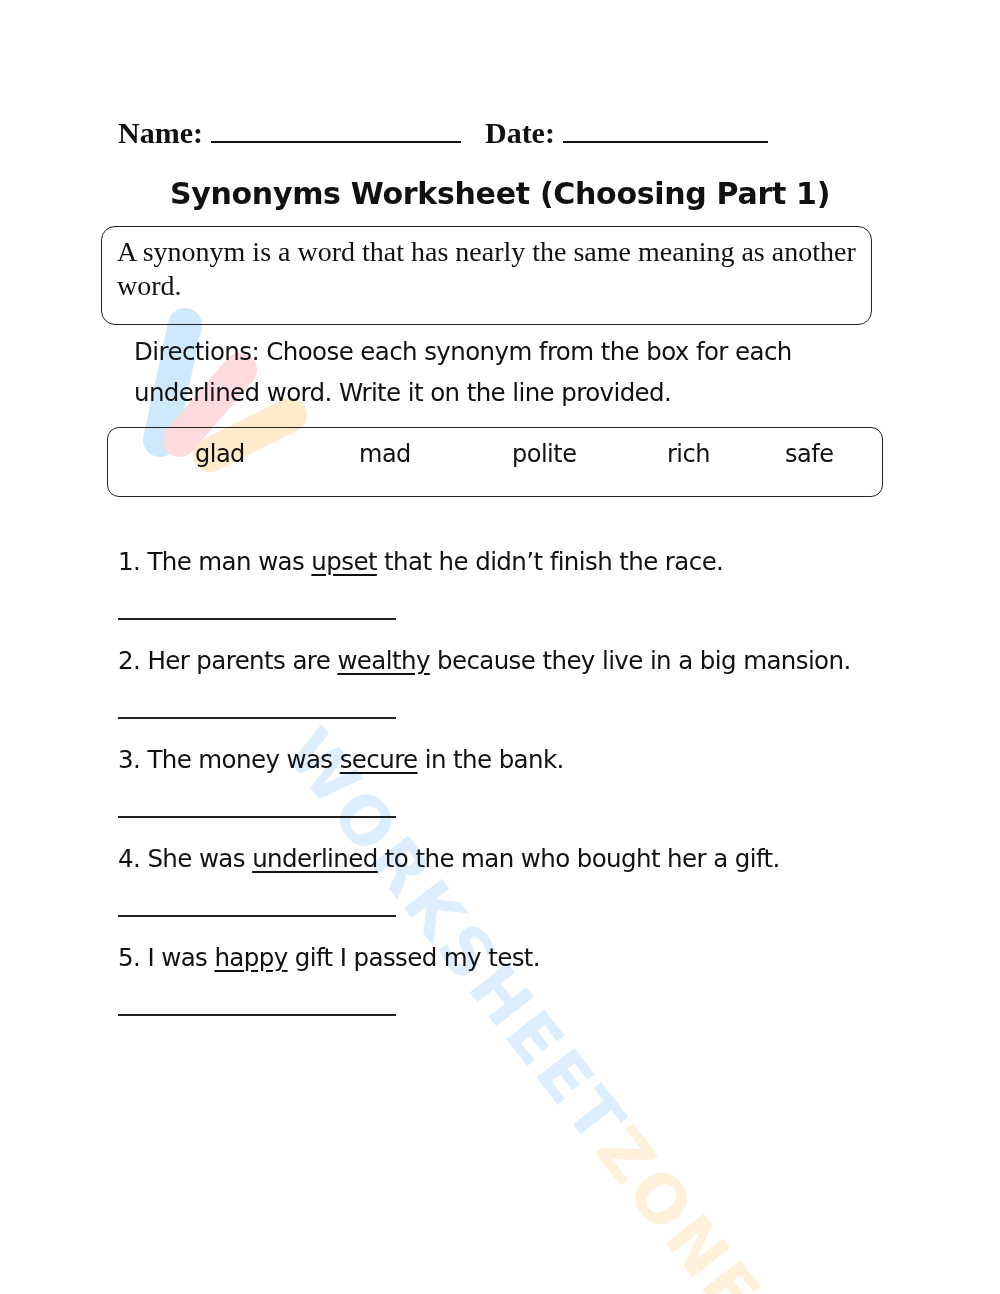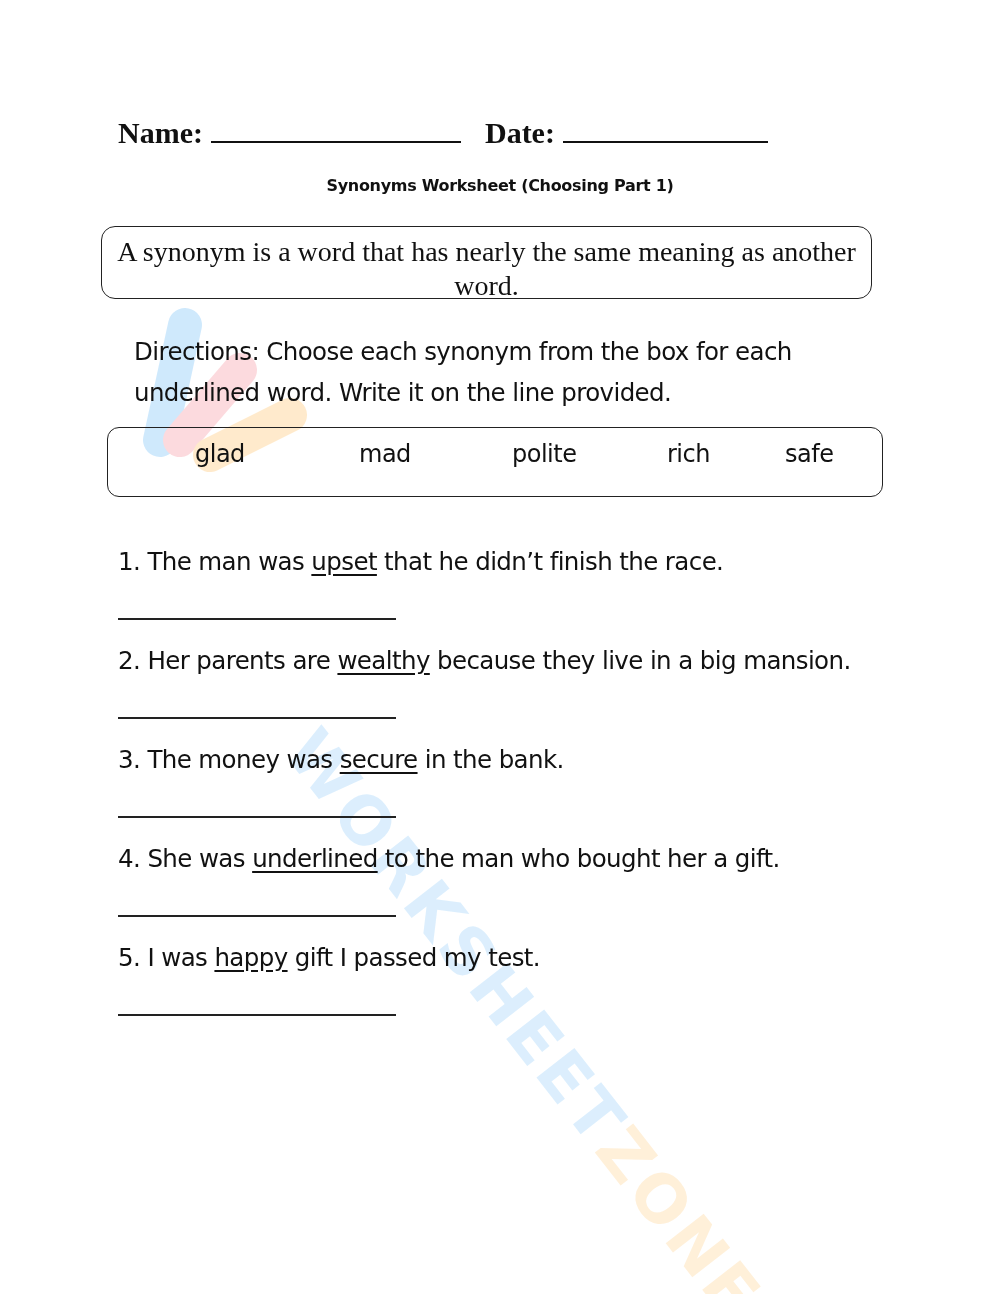--- a/index.html
+++ b/index.html
@@ -26,27 +26,27 @@
     position: absolute; left: 118px; top: 116px;
     font-family: "Liberation Serif", serif; font-weight: bold; font-size: 30px; white-space: nowrap;
   }
   .header-line .blank { display: inline-block; border-bottom: 2.5px solid #111; vertical-align: baseline; height: 22px; margin-left: 8px; }
   .header-line .name-blank { width: 250px; }
   .header-line .date-blank { width: 205px; }
   .header-line .date-label { margin-left: 24px; }
 
   .title {
     position: absolute; left: 0; width: 1000px; top: 176px; text-align: center;
-    font-family: "DejaVu Sans", sans-serif; font-weight: bold; font-size: 16px; letter-spacing: -0.3px;
+    font-family: "DejaVu Sans", sans-serif; font-weight: bold; font-size: 30px; letter-spacing: -0.3px;
   }
 
   .def-box {
-    position: absolute; left: 101px; top: 226px; width: 771px; height: 73px;
+    position: absolute; left: 101px; top: 226px; width: 771px; height: 99px;
     border: 1.5px solid #222; border-radius: 14px; box-sizing: border-box;
-    padding: 8px 15px; font-family: "Liberation Serif", serif; font-size: 28px; line-height: 34px; text-align: center;
+    padding: 8px 15px; font-family: "Liberation Serif", serif; font-size: 28px; line-height: 34px;
   }
 
   .directions {
     position: absolute; left: 118px; top: 331px; width: 760px;
     font-size: 24.5px; line-height: 41px; font-family: "DejaVu Sans", sans-serif; letter-spacing: -0.6px; margin-left: 16px;
   }
 
   .word-box {
     position: absolute; left: 107px; top: 427px; width: 776px; height: 70px;
     border: 1.5px solid #222; border-radius: 12px; box-sizing: border-box;

